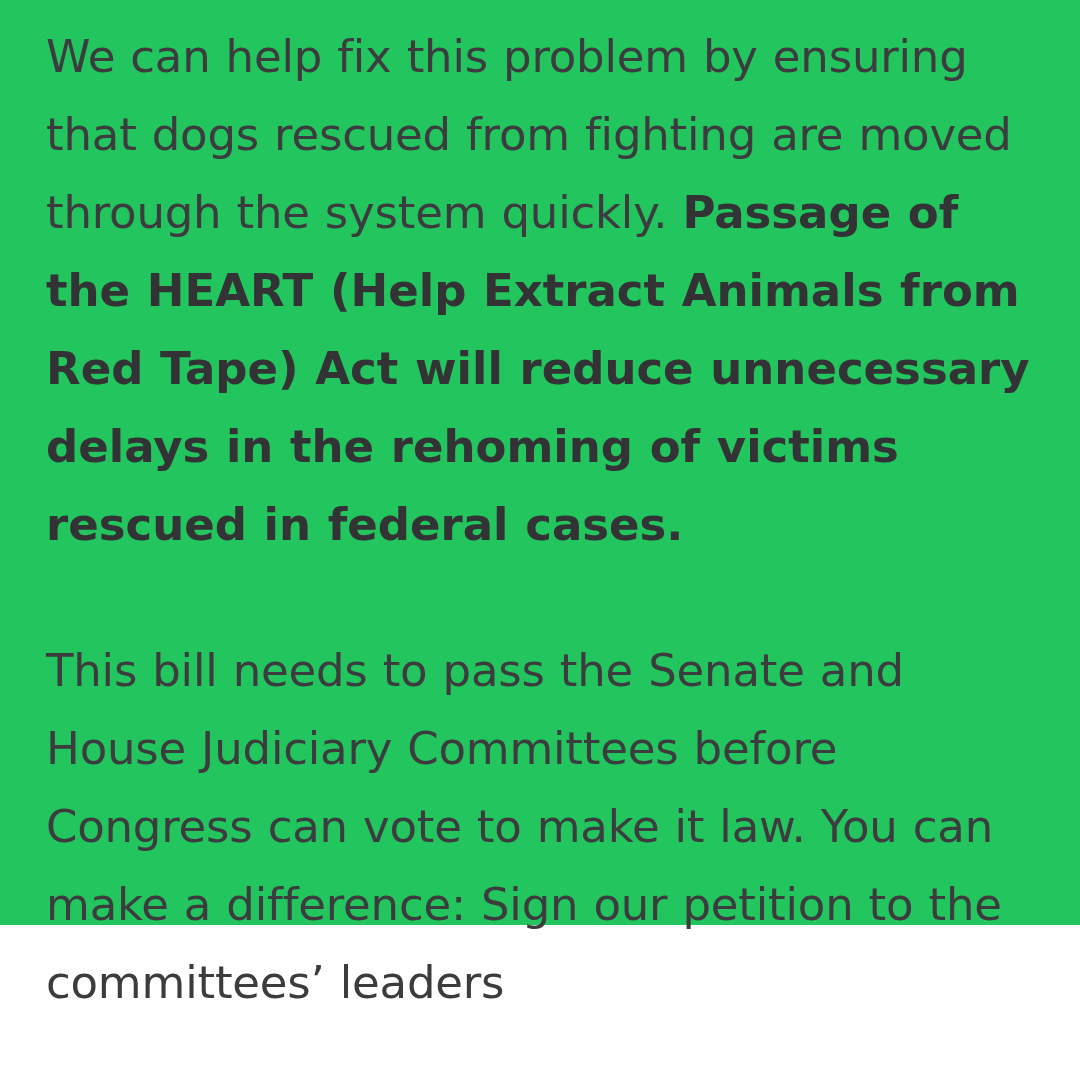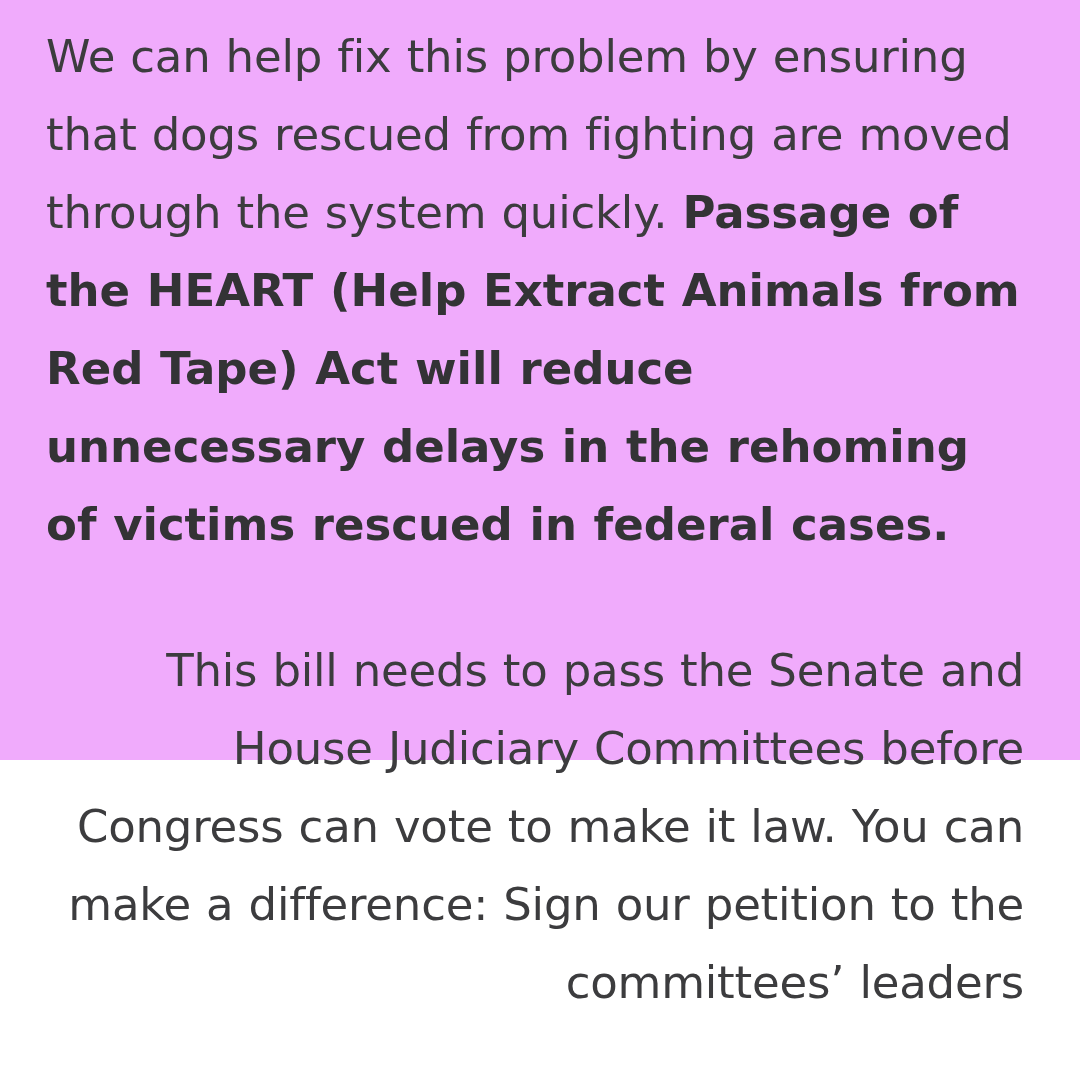--- a/index.html
+++ b/index.html
@@ -10,36 +10,35 @@
     width: 1080px;
     height: 1079px;
     background: #ffffff;
     font-family: "DejaVu Sans", sans-serif;
     color: #3b3b3d;
     overflow: hidden;
   }
   .page {
     box-sizing: border-box;
     width: 1080px;
-    height: 760px;
-    padding: 18px 56px 0 46px;
-    background: #f0abfc;
+    height: 925px;
+    padding: 18px 28px 0 46px;
+    background: #22c55e;
   }
   .para {
     font-size: 45px;
     line-height: 78px;
     letter-spacing: -0.2px;
     color: #3c3c3e;
     font-weight: 400;
     margin: 0;
     word-spacing: 1px;
   }
   .para + .para {
     margin-top: 68px;
-    text-align: right;
   }
   .bold {
     font-weight: 700;
     color: #333335;
     letter-spacing: 0px;
   }
 </style>
 </head>
 <body>
 

